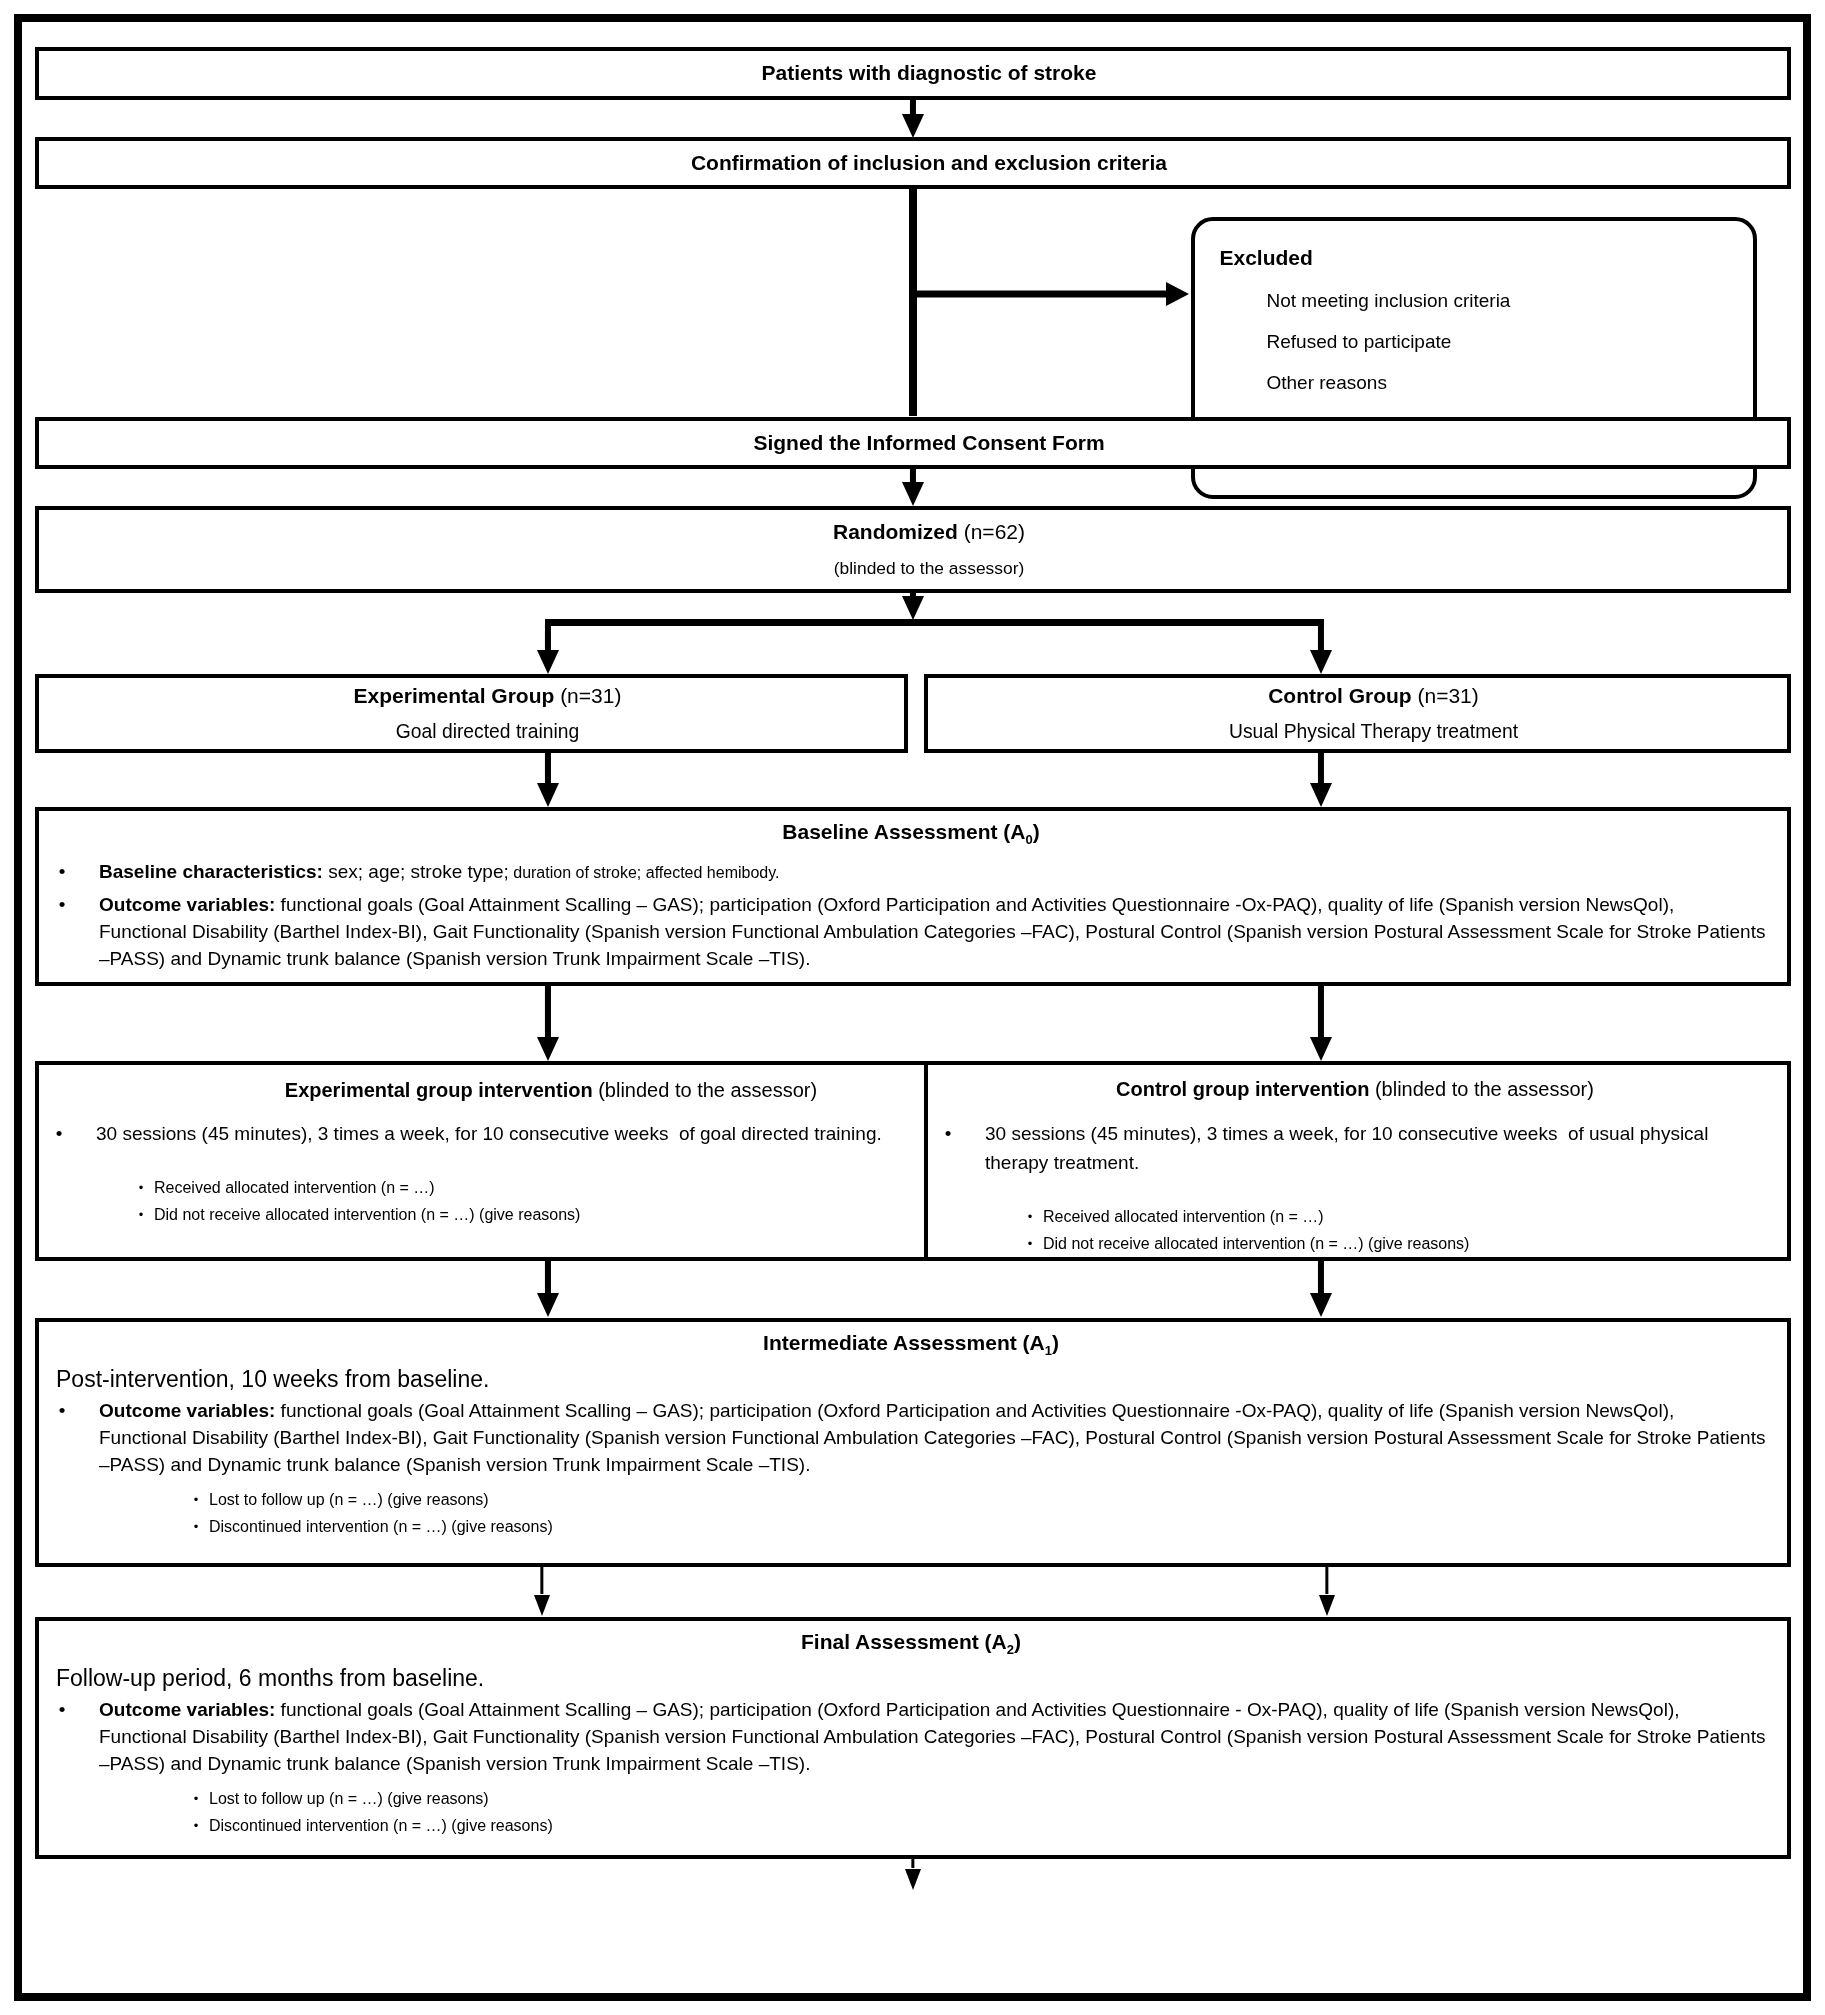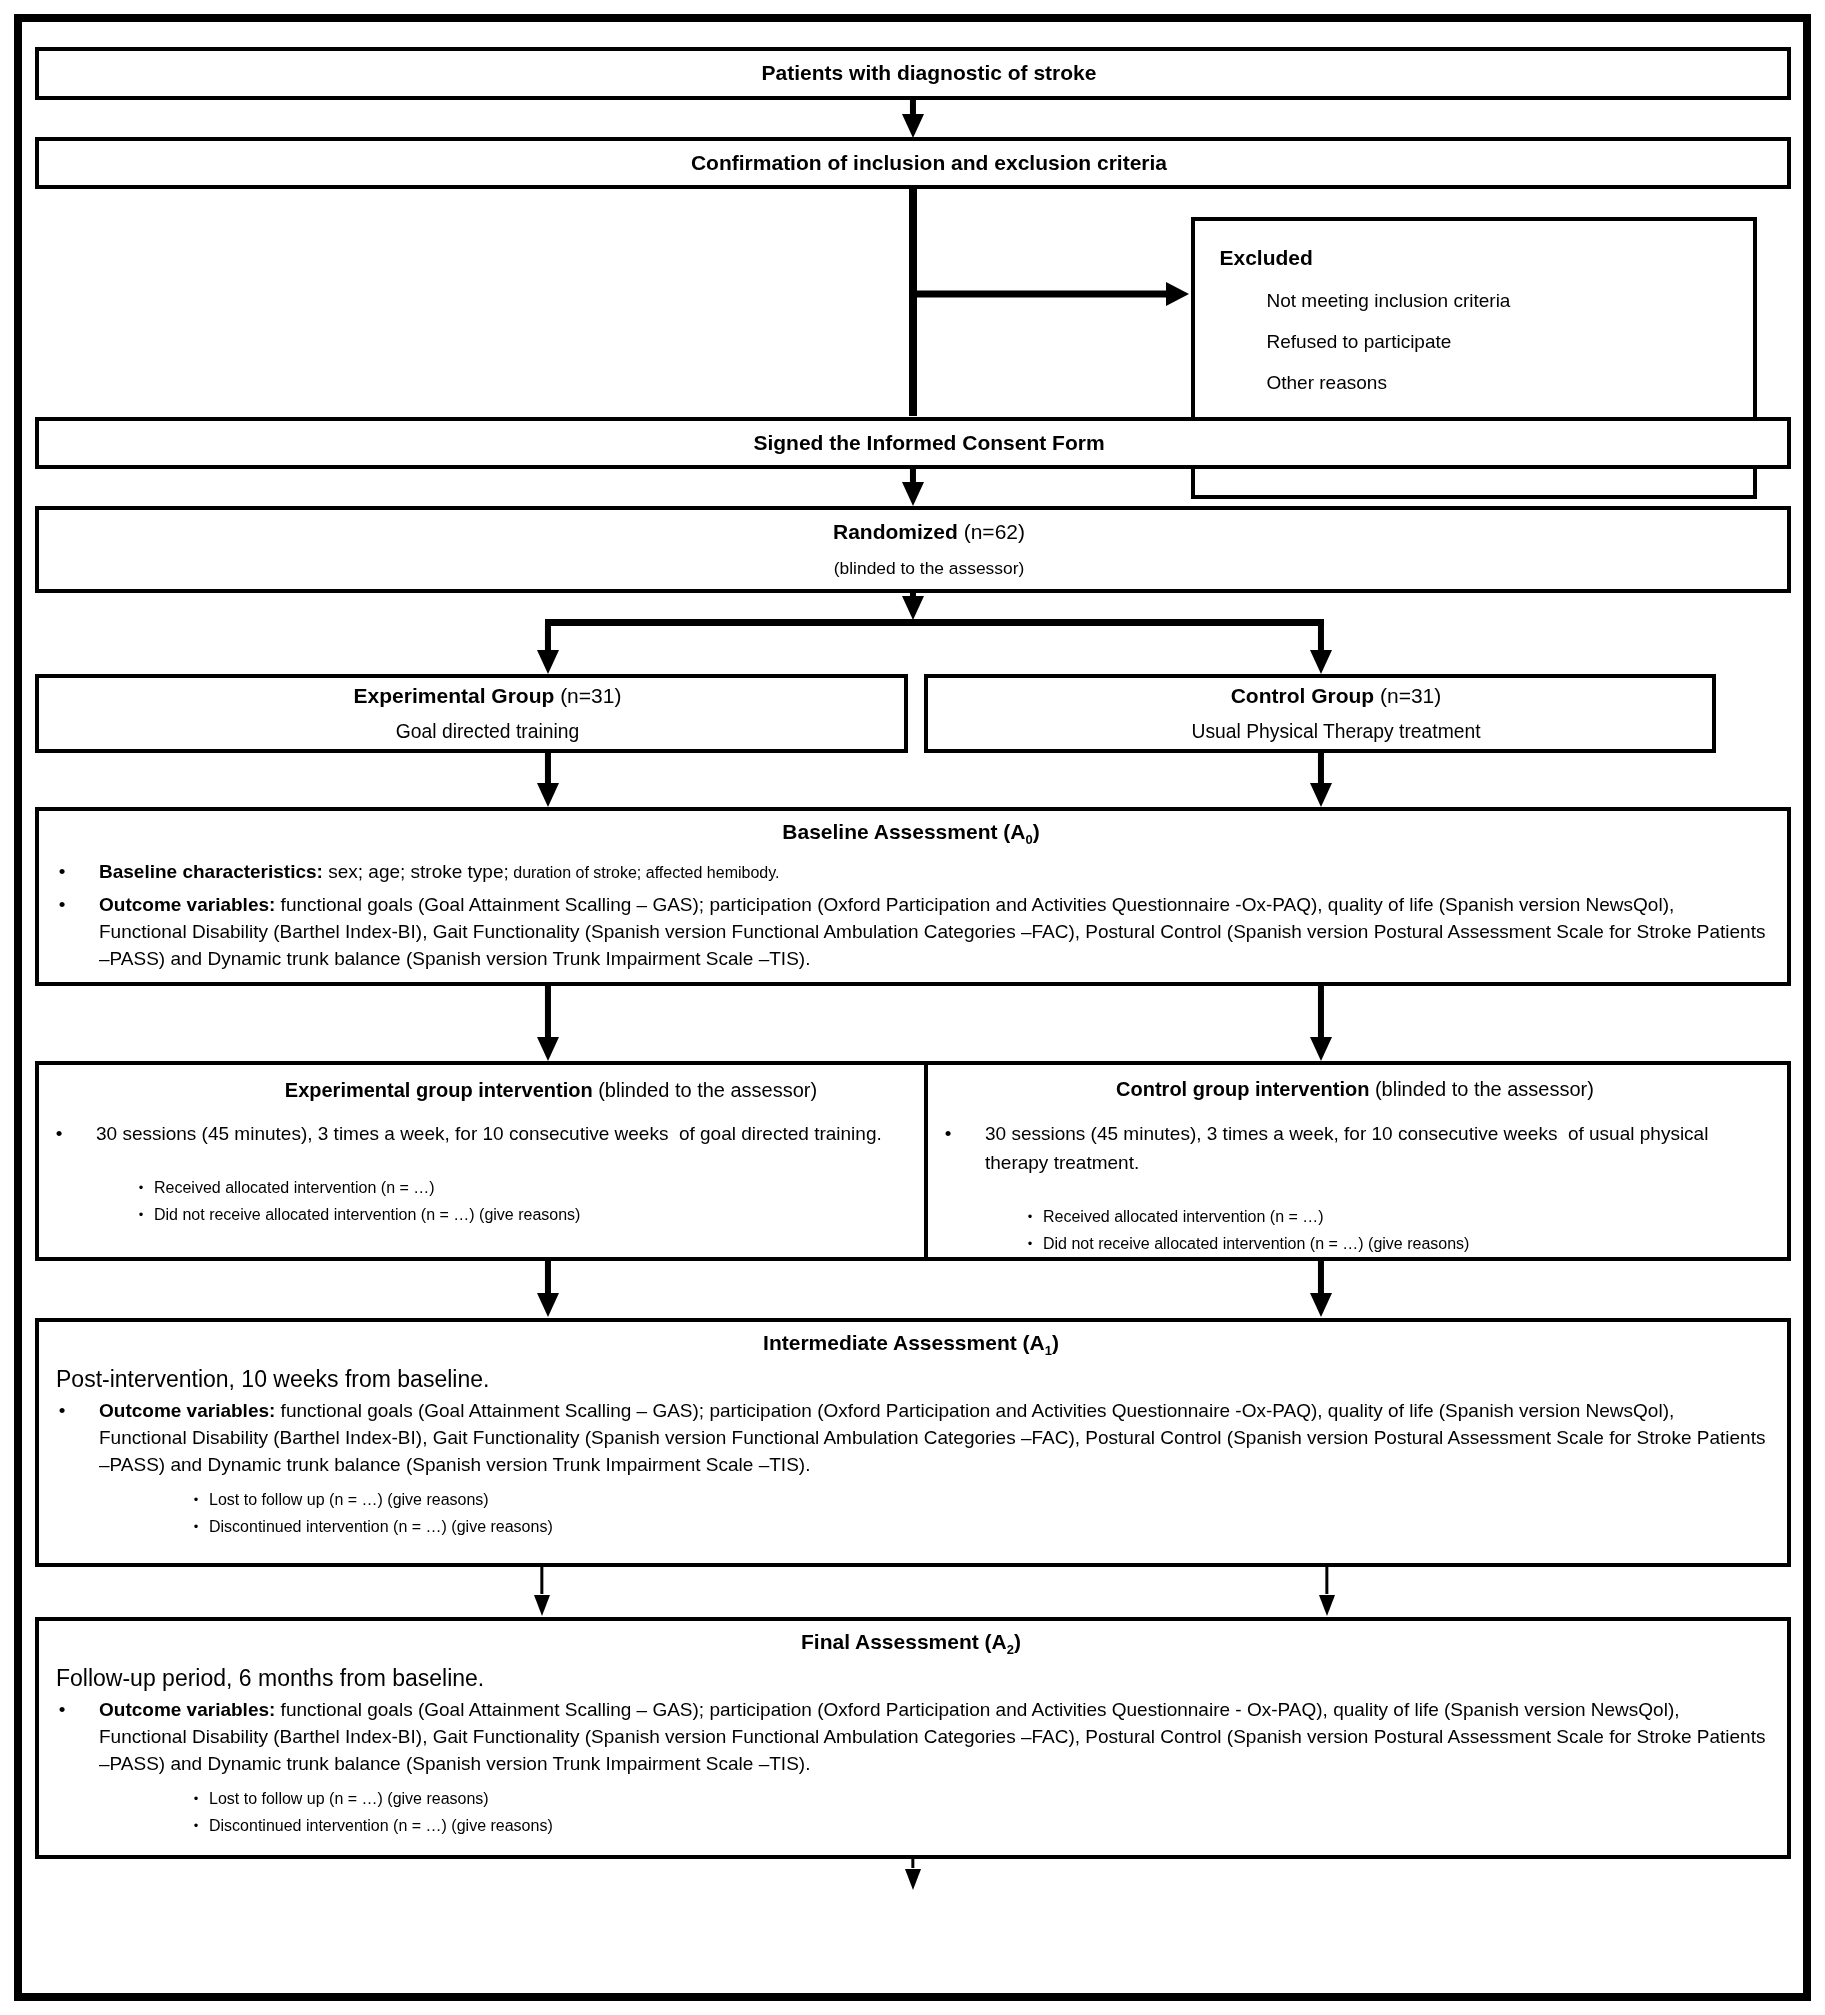--- a/index.html
+++ b/index.html
@@ -70,21 +70,21 @@
     <div class="t-title">Confirmation of inclusion and exclusion criteria</div>
   </div>
 
   <div class="vline" style="left:909px;top:189px;width:7.5px;height:227px;"></div>
 
   <div class="arrow-h" style="left:917px;top:281px;width:272px;height:25.4px;">
     <div class="shaft"></div>
       <div class="head"></div>
   </div>
 
-  <div class="box" style="left:1191px;top:217px;width:566px;height:282px;padding:22.6px 14px 0 24.5px;">
+  <div class="box" style="left:1191px;top:217px;width:566px;height:282px;padding:22.6px 14px 0 24.5px;border-radius:22px;">
     <div class="excl-title">Excluded</div>
     <div class="excl-items">
       <div>Not meeting inclusion criteria</div>
       <div>Refused to participate</div>
       <div>Other reasons</div>
     </div>
   </div>
 
   <div class="box fw flexcenter" style="top:417px;height:52px;">
     <div class="t-title">Signed the Informed Consent Form</div>
@@ -117,21 +117,21 @@
     <div class="shaft"></div>
       <div class="head"></div>
   </div>
 
   <div class="box flexcenter" style="left:35px;top:674px;width:873px;height:79px;">
     <div class="t-title">
       <span>Experimental Group</span><span class="t-norm"> (n=31)</span>
     </div>
     <div class="line2g">Goal directed training</div>
   </div>
-  <div class="box flexcenter" style="left:924px;top:674px;width:792px;height:79px;">
+  <div class="box flexcenter" style="left:924px;top:674px;width:867px;height:79px;">
     <div class="t-title">
       <span>Control Group</span><span class="t-norm"> (n=31)</span>
     </div>
     <div class="line2g">Usual Physical Therapy treatment</div>
   </div>
 
   <div class="arrow-v thick" style="left:534px;top:753px;height:54px;">
     <div class="shaft"></div>
       <div class="head"></div>
   </div>

